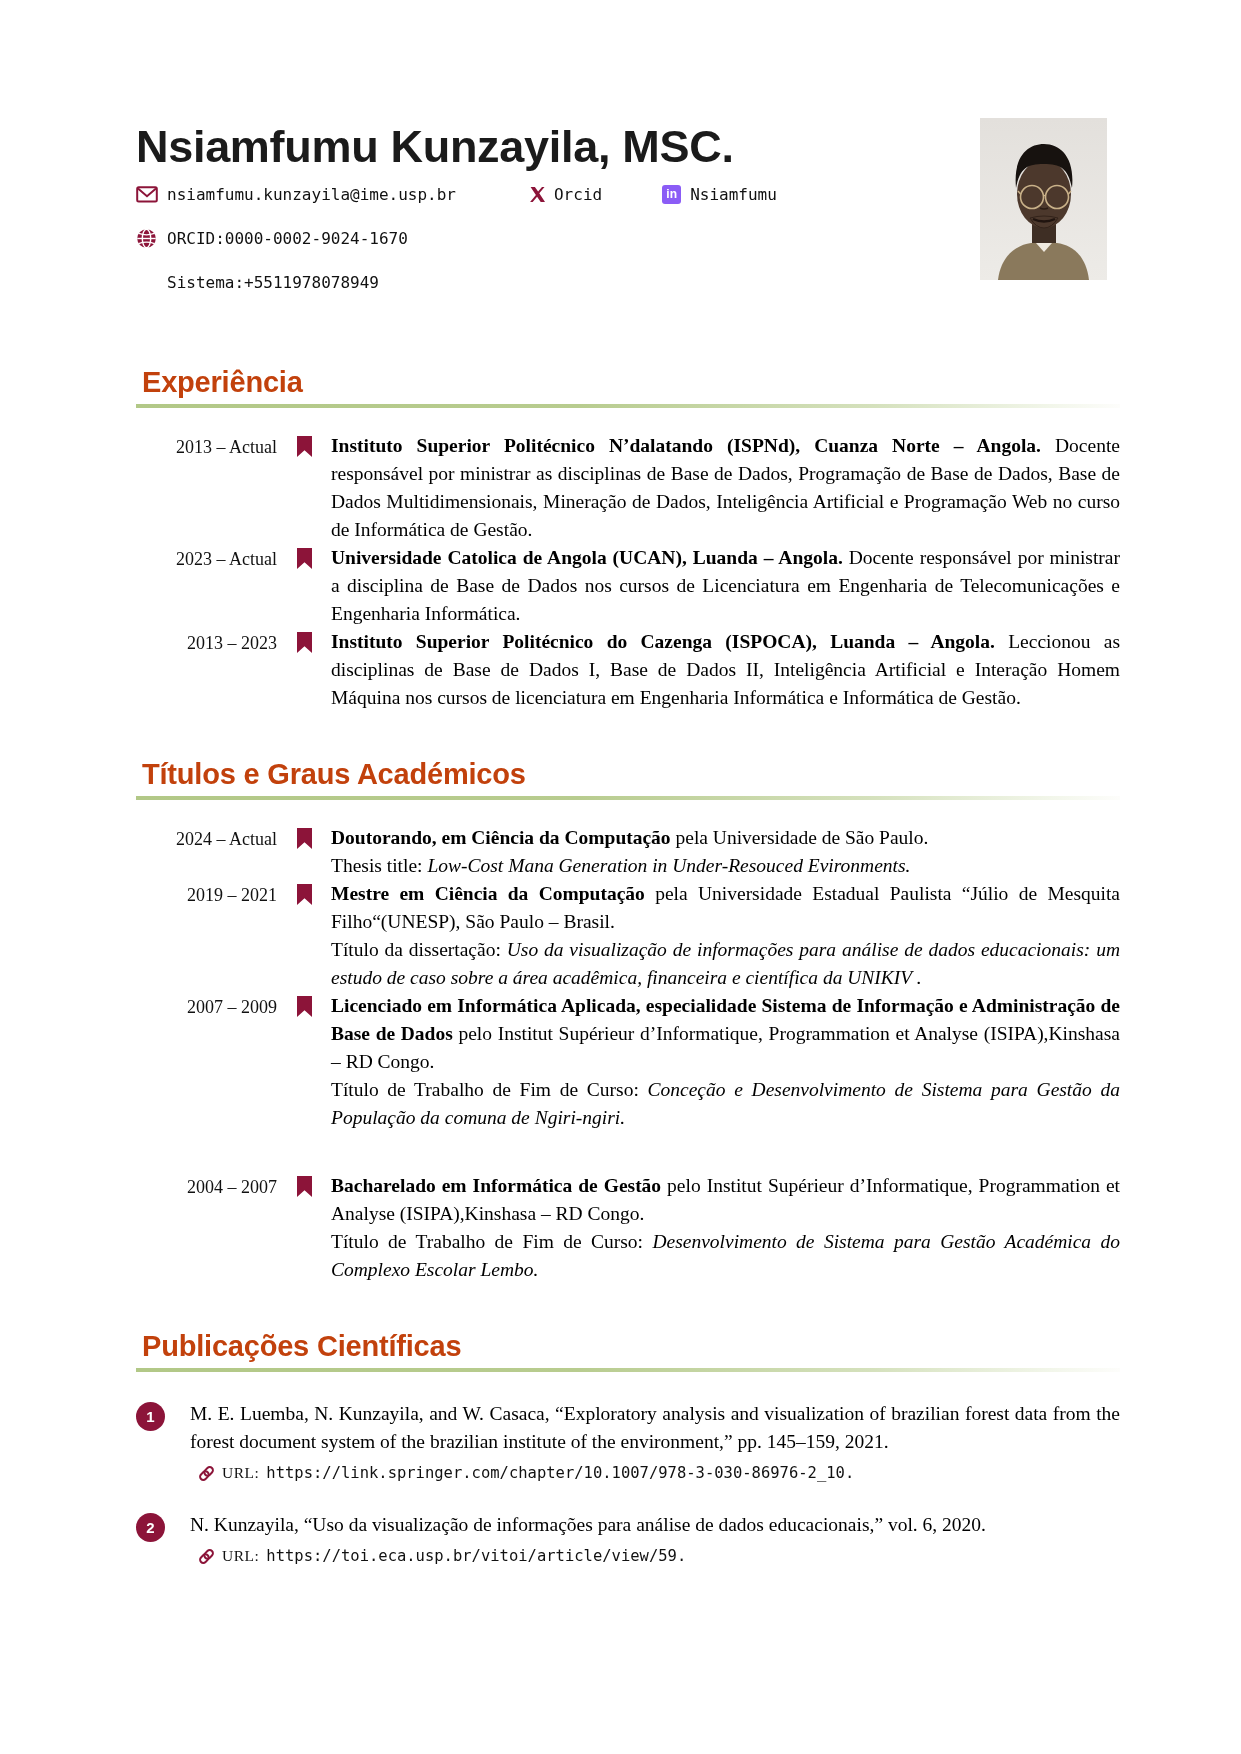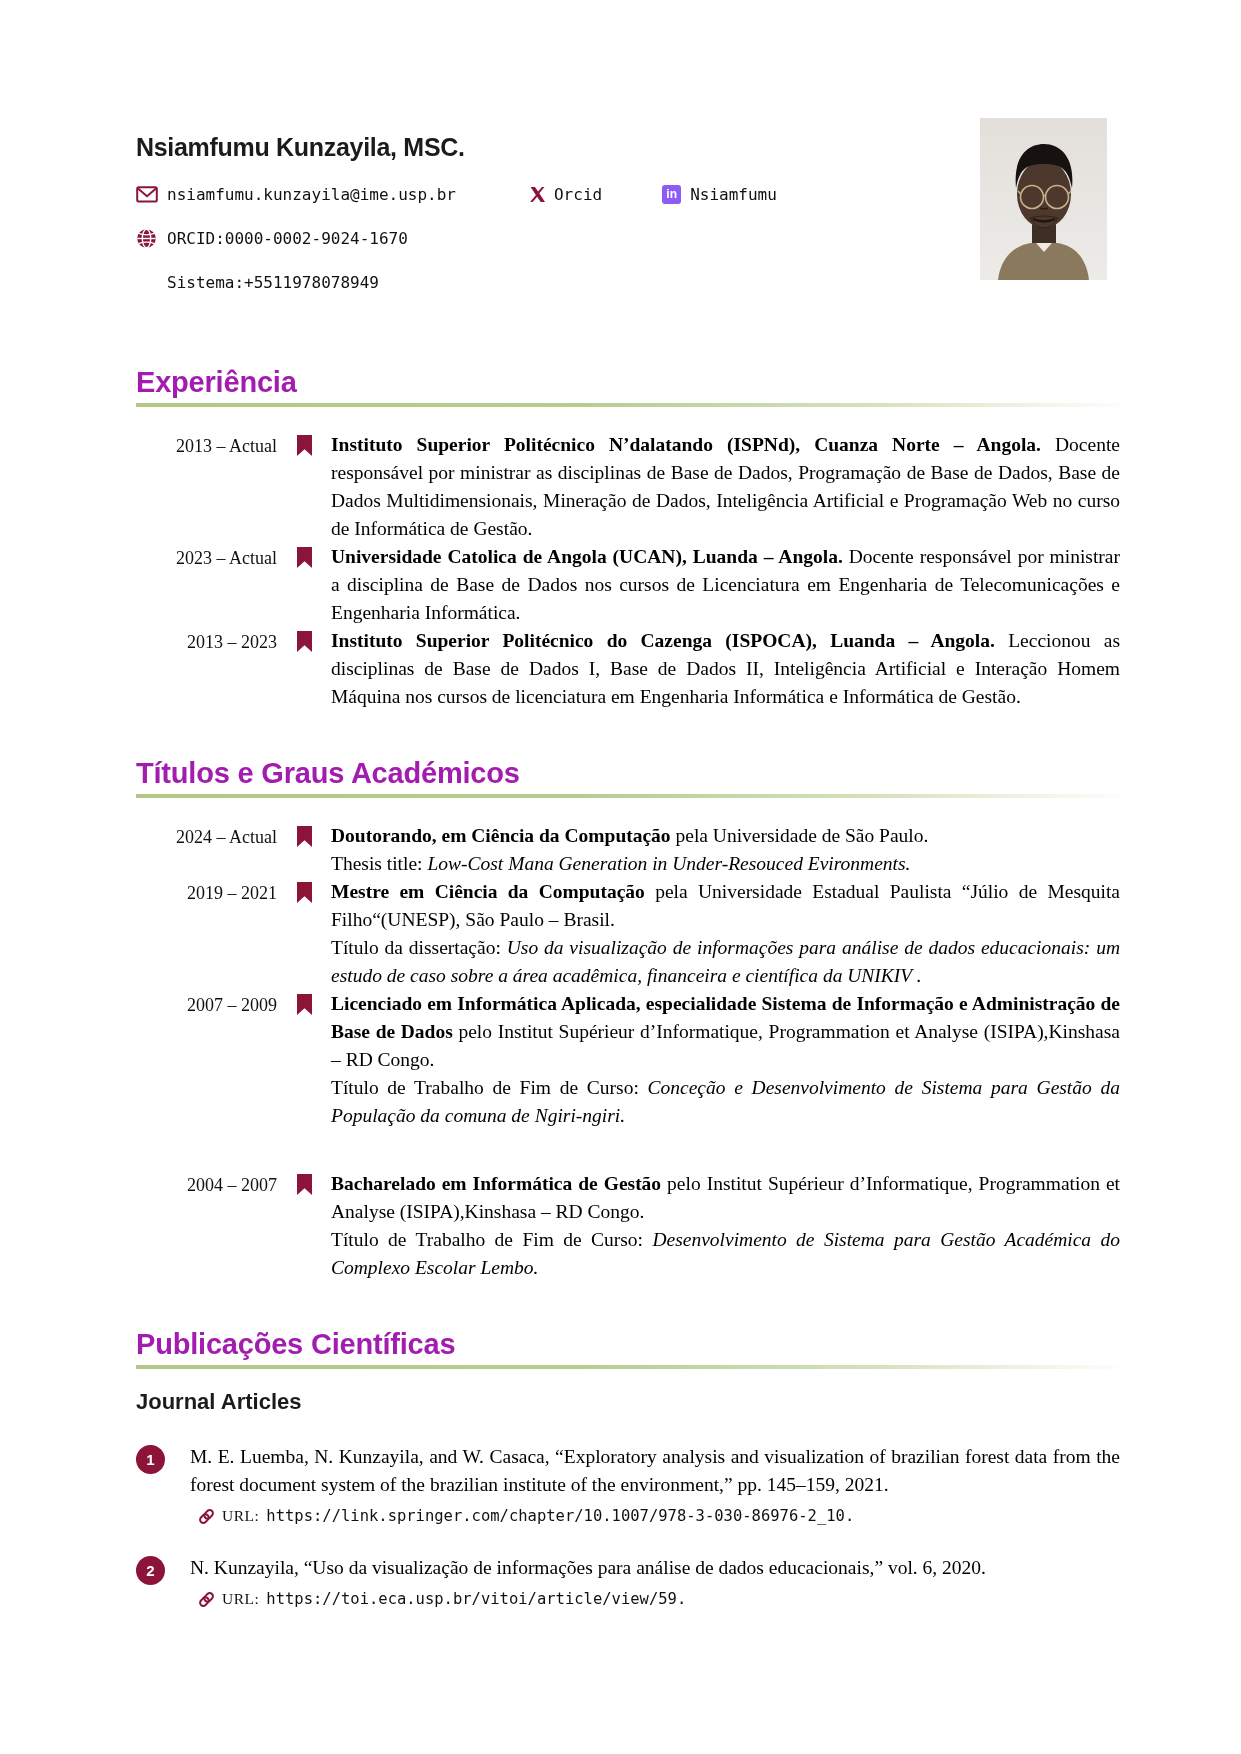--- a/index.html
+++ b/index.html
@@ -11,21 +11,21 @@
     font-family:"Liberation Serif", serif;
     color:#000;
     overflow:hidden;
     box-sizing:border-box;
     padding:130px 121px 0 136px;
   }
   
   .name{
     font-family:"Liberation Sans", sans-serif;
     font-weight:bold;
-    font-size:25px;
+    font-size:45px;
     line-height:34px;
     letter-spacing:-0.3px;
     color:#1b1b1b;
     margin:0 0 8px 0;
   }
   .contact{font-family:"DejaVu Sans Mono", monospace;font-size:16px;color:#111;}
   .contact-row{display:flex;align-items:center;height:28px;margin-top:16px;}
   .c-item{display:flex;align-items:center;gap:9px;}
   .c-item.orcid-link{margin-left:74px;}
   .c-item.linkedin{margin-left:60px;}
@@ -39,21 +39,21 @@
   .photo{
     position:absolute;left:980px;top:118px;width:127px;height:162px;
     display:block;
   }
   
   .section{margin-top:46px;}
   .section.first{margin-top:70px;}
   .section h2{
     font-family:"Liberation Sans", sans-serif;
     font-weight:bold;font-size:29px;line-height:32px;
-    letter-spacing:-0.2px;color:#a21caf;margin:0;
+    letter-spacing:-0.2px;color:#c2410c;margin:6px;
   }
   .rule{
     height:4px;margin-top:5px;
     background:linear-gradient(to right,#b2c887 0%,#b8cc8f 45%,#d5e1bd 75%,#f2f6ea 93%,#fdfdfb 100%);
   }
   .entries{margin-top:24px;}
   .entry{display:flex;}
   .entry + .entry{}
   .entry.gap-lg{margin-top:40px;}
   .dates{
@@ -275,21 +275,20 @@
         </div>
       </div>
 
     </div>
   </div>
 
   <div class="section">
     <h2>Publicações Científicas</h2>
     <div class="rule"></div>
 
-    <h3 class="subheading">Journal Articles</h3>
 
     <div class="pubs">
 
       <div class="pub">
         <div class="pubnum">
           <div class="numbadge">1</div>
         </div>
         <div class="pubbody">
           <p>M. E. Luemba, N. Kunzayila, and W. Casaca, “Exploratory analysis and visualization of brazilian forest data from the forest document system of the brazilian institute of the environment,” pp. 145–159, 2021.</p>
           <div class="urlline">

